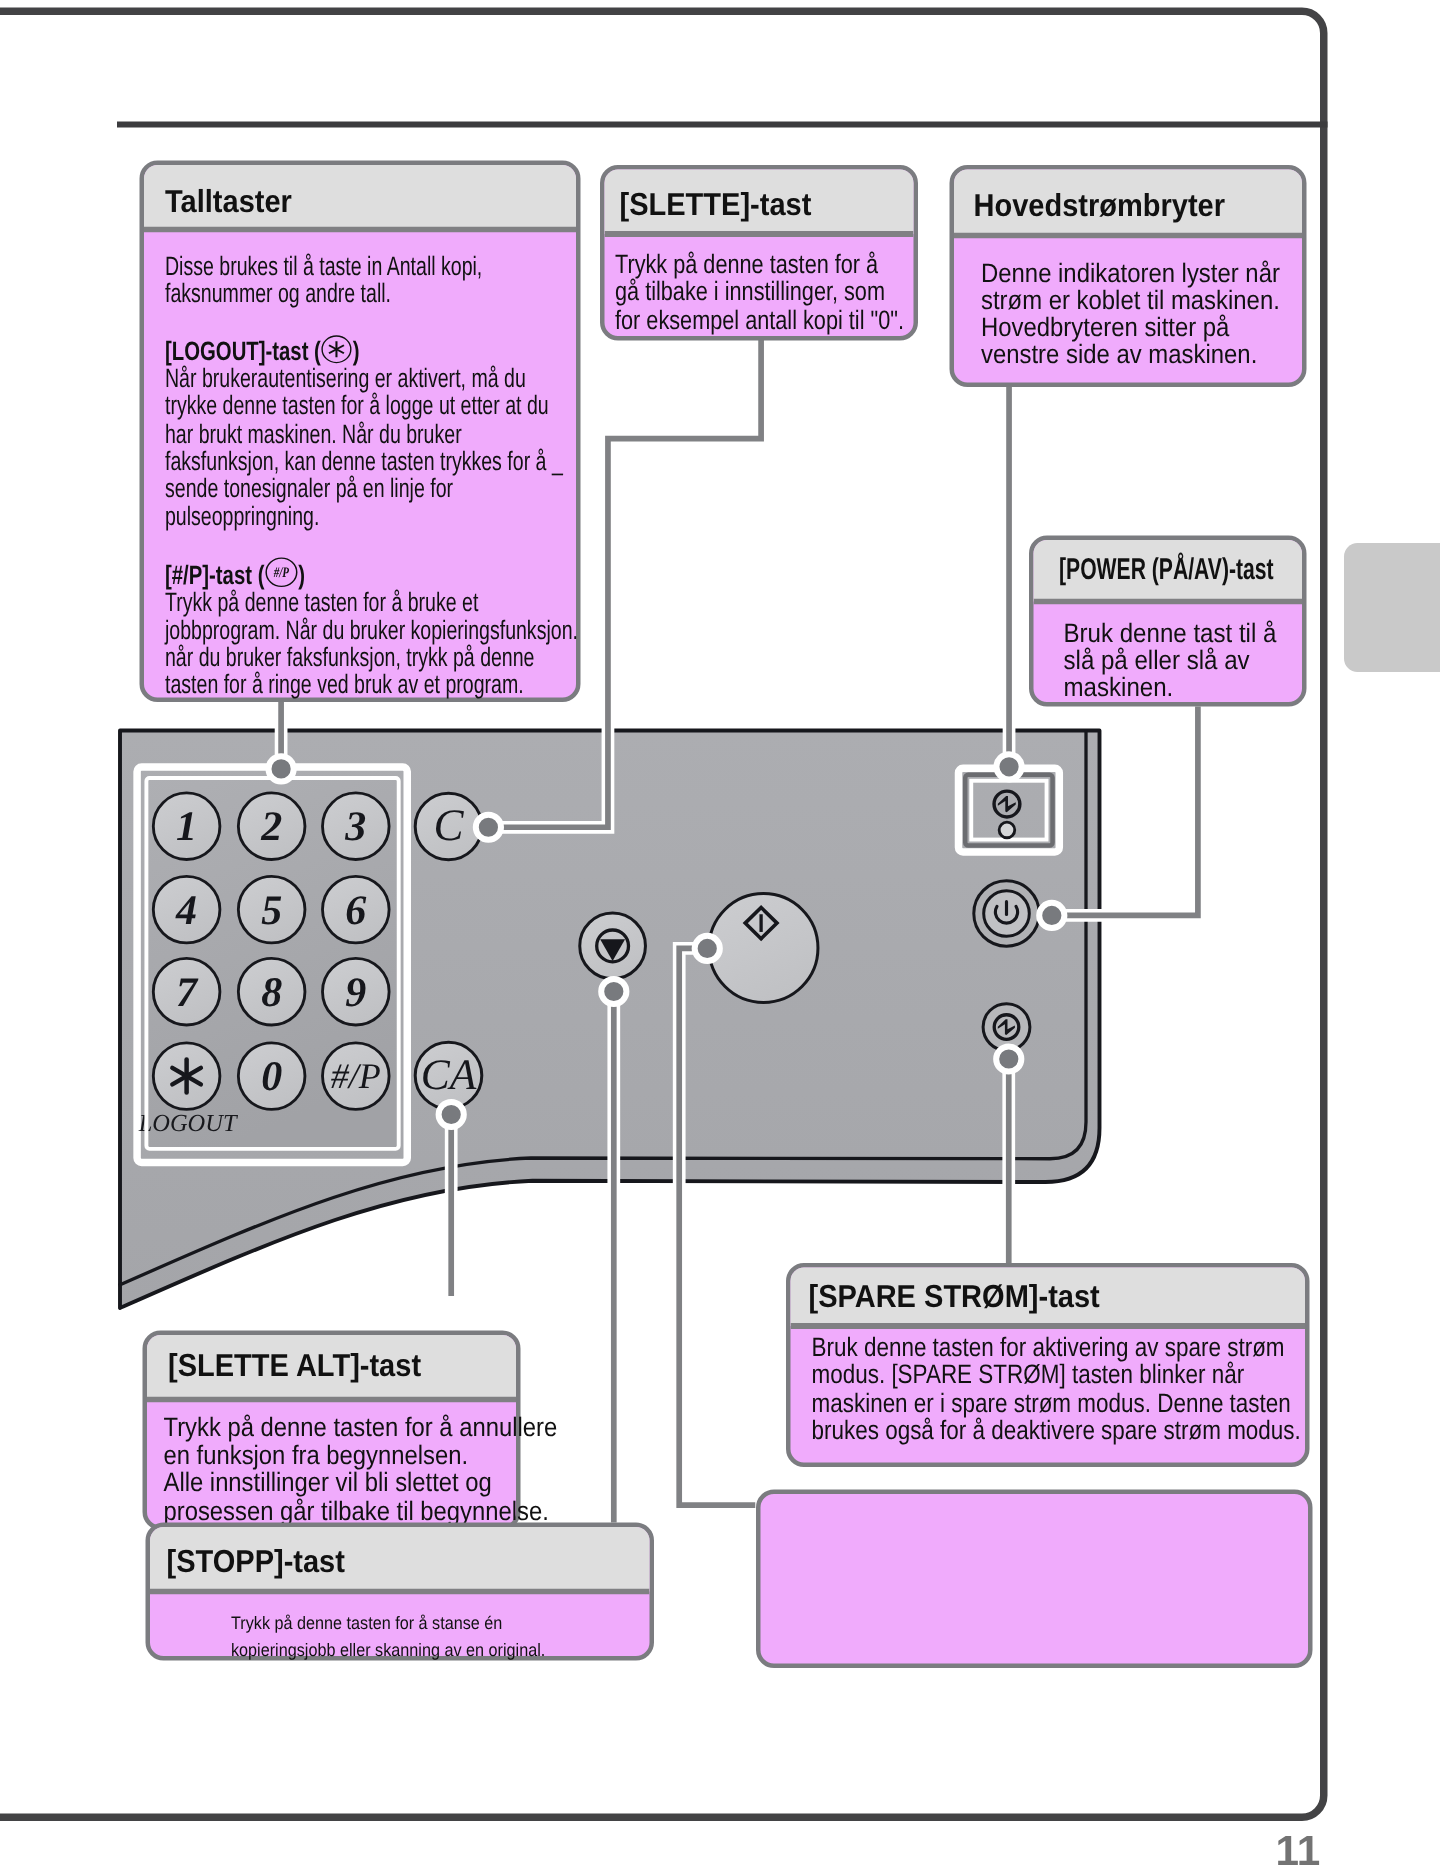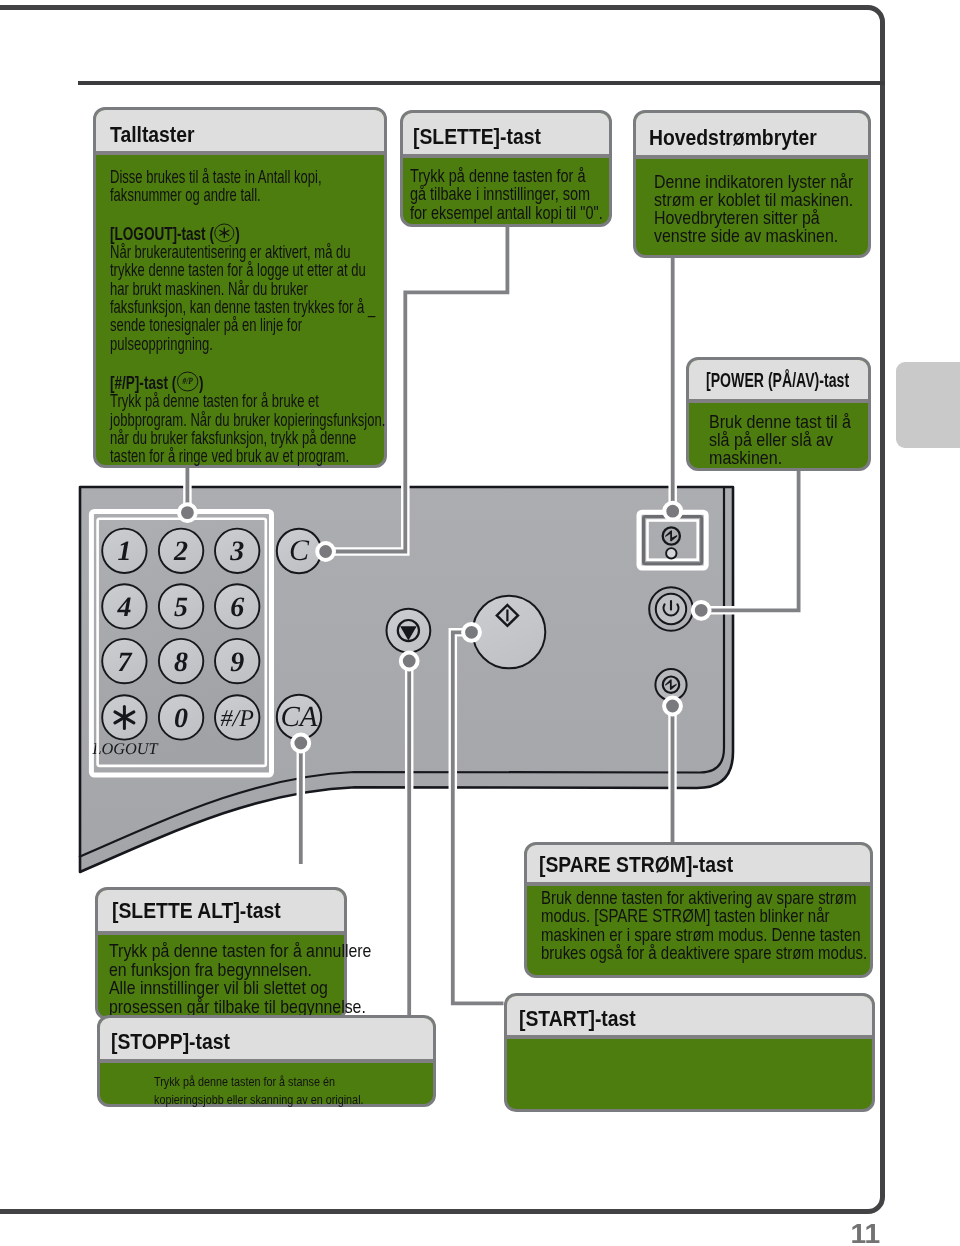--- a/index.html
+++ b/index.html
@@ -10,21 +10,21 @@
   .page-frame{position:absolute;left:-40px;top:4.6px;width:924.5px;height:1209.4px;
        border:5.4px solid #434345;border-radius:17px;box-sizing:border-box;}
   .rule{position:absolute;left:78px;top:81px;width:807px;height:3.6px;background:#3c3c3e;}
   .pageno{position:absolute;left:850.4px;top:1223.6px;font-size:28.2px;font-weight:bold;
        color:#737373;line-height:0.688;}
   .tab{position:absolute;left:896px;top:362px;width:80px;height:86px;background:#c9c9c9;
        border-radius:9px;}
 
   
   .cb{position:absolute;box-sizing:border-box;border:3.0px solid #7b7c80;border-radius:12px;
-      background:#4d7c0f;}
+      background:#f0abfc;}
   .cb > .hd{background:#dedede;border-bottom:4.2px solid #808083;font-weight:bold;color:#111;
       border-radius:9px 9px 0 0;display:flex;align-items:center;}
   .cb > .bd{color:#111;}
   .cb p{margin:0;}
   .gap{height:14px;}
   .cb p{white-space:pre;transform-origin:0 50%;margin:0;}
   .cb > .hd{position:relative;}
   .hd span{position:absolute;display:inline-block;transform-origin:0 0;transform:scaleX(0.913);white-space:nowrap;line-height:1;}
   .sub{font-weight:bold;display:block;}
   .sub b{display:inline;}
@@ -197,23 +197,20 @@
     </div>
   <div class="bd">
     <p>Bruk denne tasten for aktivering av spare strøm
 modus. [SPARE STRØM] tasten blinker når
 maskinen er i spare strøm modus. Denne tasten
 brukes også for å deaktivere spare strøm modus.</p>
   </div>
 </div>
 
 <div class="cb" id="b-start">
-  <div class="hd">
-      <span>[START]-tast</span>
-    </div>
 </div>
 
 <svg id="panel" width="960" height="1246" viewBox="0 0 960 1246">
   <defs>
     <linearGradient id="pg" x1="0" y1="0" x2="0" y2="1">
       <stop offset="0" stop-color="#acadb1"></stop>
         <stop offset="1" stop-color="#a4a5a9"></stop>
     </linearGradient>
     <linearGradient id="kg" x1="0.25" y1="0" x2="0.75" y2="1">
       <stop offset="0" stop-color="#cbcccf"></stop>

